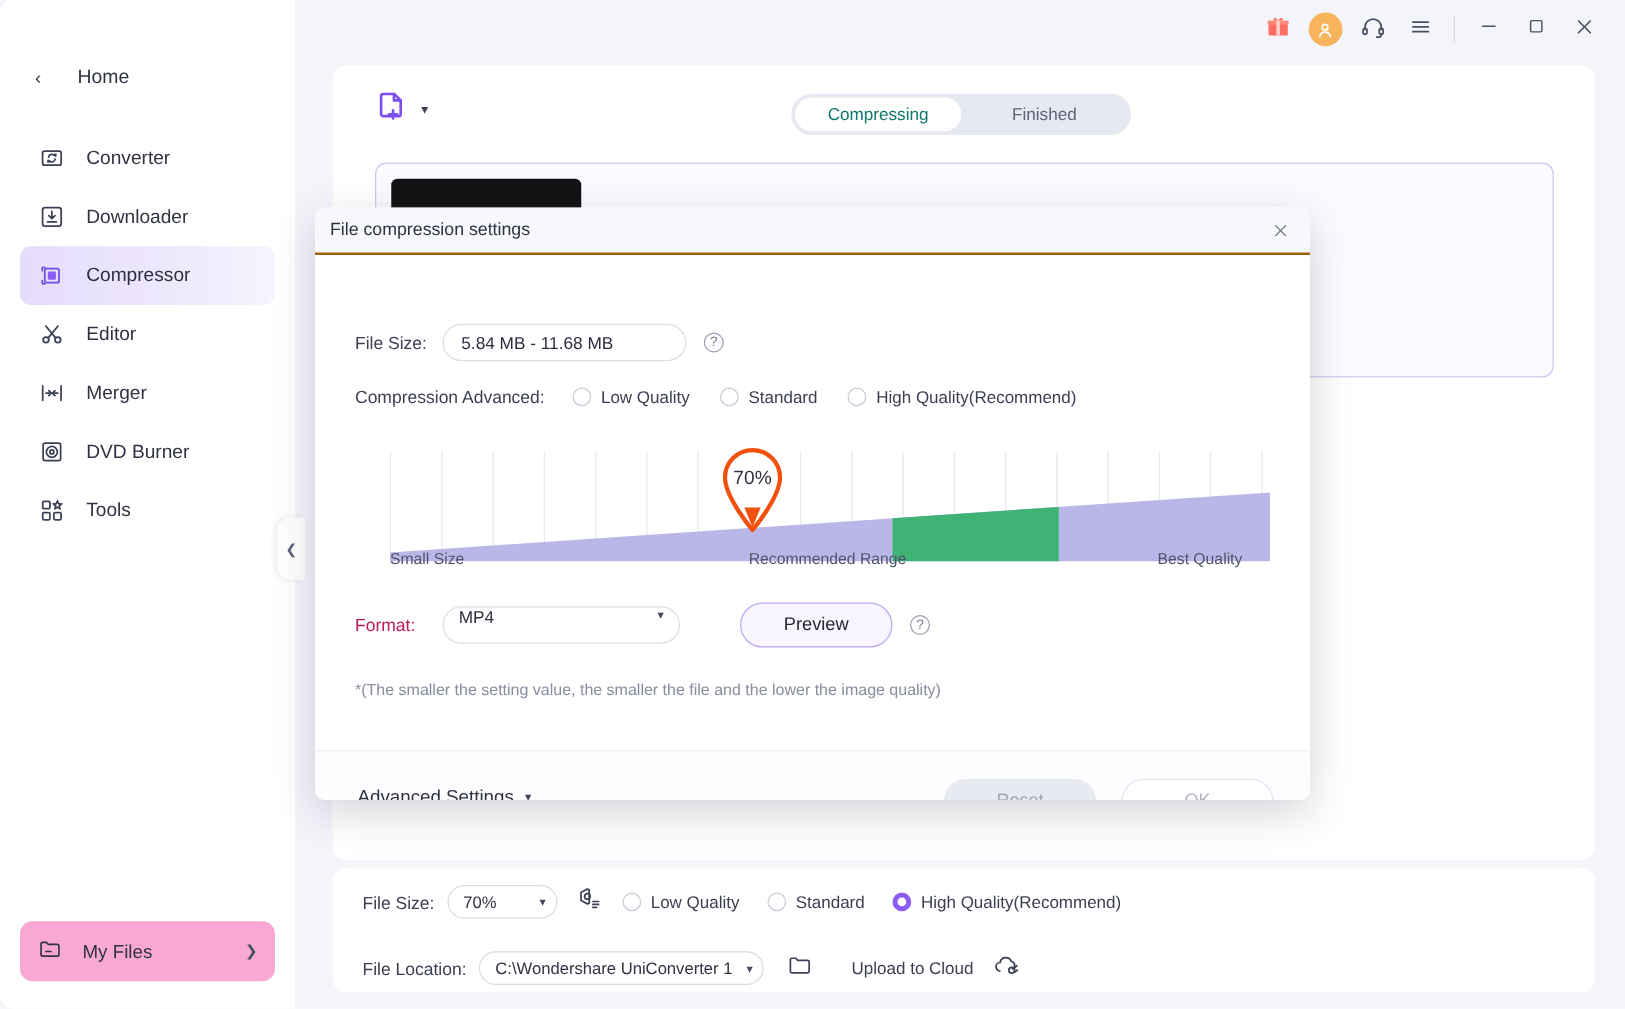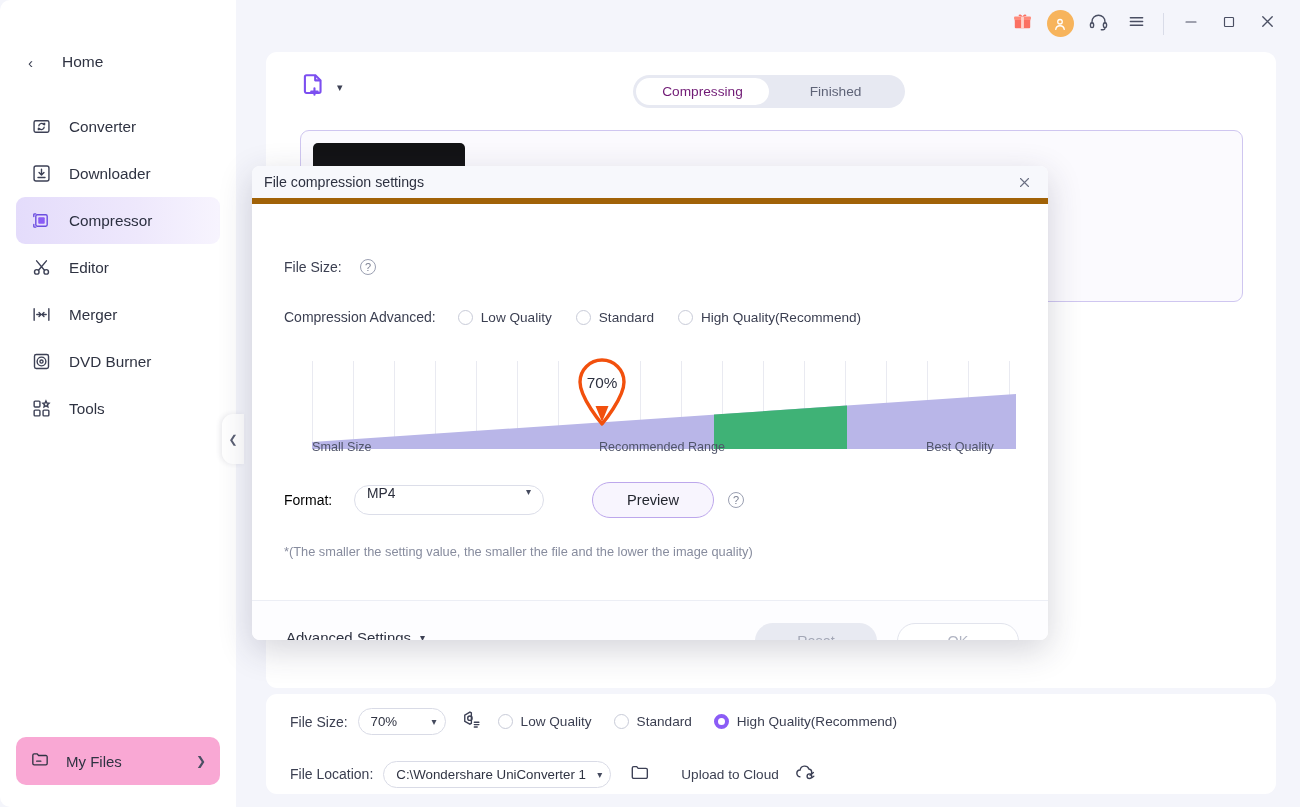--- a/index.html
+++ b/index.html
@@ -137,21 +137,21 @@
     display: flex; align-items: center;
     padding: 3px;
   }
   .tab {
     flex: 1; height: 27px;
     display: flex; align-items: center; justify-content: center;
     font-size: 13.7px; color: #5e6377;
     border-radius: 14px;
     cursor: pointer;
   }
-  .tab.active { background: #ffffff; color: #701a75; text-align: right; }
+  .tab.active { background: #ffffff; color: #0f766e; text-align: right; }
 
   .file-card {
     position: absolute; left: 34px; top: 78px;
     width: 943px; height: 172px;
     background: #fbfafe;
     border: 1px solid #cfc6f0;
     border-radius: 9px;
   }
   .thumb {
     position: absolute; left: 12px; top: 12px;
@@ -197,21 +197,21 @@
     width: 796px; height: 474px;
     background: #ffffff;
     border-radius: 8px;
     box-shadow: 0 10px 34px rgba(40,40,70,.20);
     z-index: 20;
     overflow: hidden;
   }
   .modal-head {
     height: 38px;
     background: #f7f8fc;
-    border-bottom: 6px solid #a16207;
+    border-bottom: 2px solid #a16207;
     display: flex; align-items: center;
     padding: 0 0 0 12px;
   }
   .modal-title { font-size: 14.2px; color: #2d3140; }
   .modal-close {
     margin-left: auto; width: 48px; height: 38px;
     display: flex; align-items: center; justify-content: center;
     font-size: 17px; color: #6a6f82; cursor: pointer;
   }
   .modal-body { position: relative; height: 396px; }
@@ -261,21 +261,21 @@
     left: 262px; top: -7px;
     width: 56px; height: 72px;
     pointer-events: none;
   }
   .bubble .txt {
     position: absolute; left: 0; top: 20px; width: 56px;
     text-align: center; font-size: 15.3px; color: #2d3140;
   }
 
   .fmt-row { position: absolute; left: 32px; top: 278px; display: flex; align-items: center; }
-  .fmt-label { font-size: 14px; color: #000000; width: 62px; }
+  .fmt-label { font-size: 14px; color: #be185d; width: 62px; }
   .fmt-sel {
     width: 190px; height: 30px;
     border: 1px solid #dcdee9; border-radius: 15px; background: #fff;
     display: flex; align-items: flex-start; padding: 0 12px;
     font-size: 13.8px; color: #2b2e3c; margin-left: 8px; cursor: pointer;
   }
   .fmt-sel .cv { margin-left: auto; font-size: 10px; color: #454a5e; }
   .preview-btn {
     width: 122px; height: 36px; margin-left: 48px;
     background: #f8f5fe; border: 1px solid #bda7ec; border-radius: 18px;
@@ -565,20 +565,21 @@
         <svg width="15" height="15" viewBox="0 0 24 24" stroke="#6a6f82" stroke-width="1.7" stroke-linecap="round">
             <path d="M5.6 5.6l12.8 12.8M18.4 5.6L5.6 18.4"></path>
           </svg>
       </span>
     </div>
 
     <div class="modal-body">
 
       <div class="fs-row">
         <span class="fs-label">File Size:</span>
+        <div class="fs-input">5.84 MB - 11.68 MB</div>
         <span class="q-mark">?</span>
       </div>
 
       <div class="cq-row">
         <span class="cq-label">Compression Advanced:</span>
         <span class="cq-opt">
           <span class="radio"></span>
           <span class="radio-lbl">Low Quality</span>
         </span>
         <span class="cq-opt">

